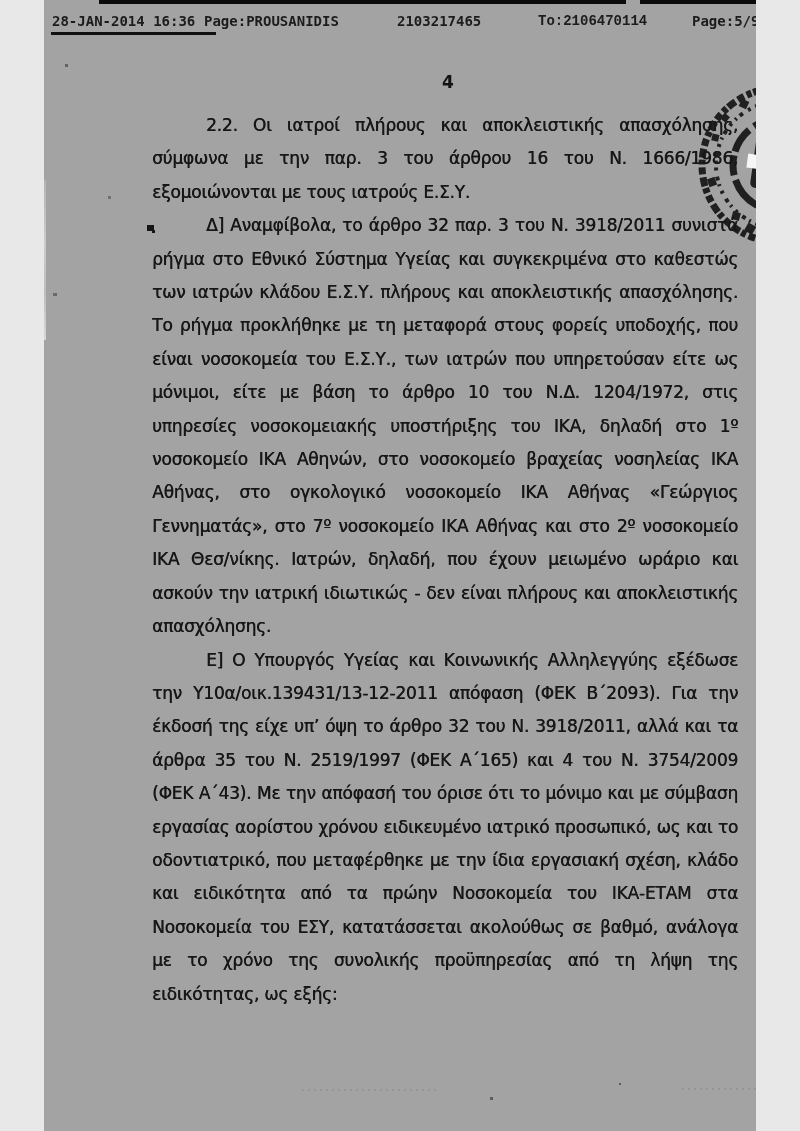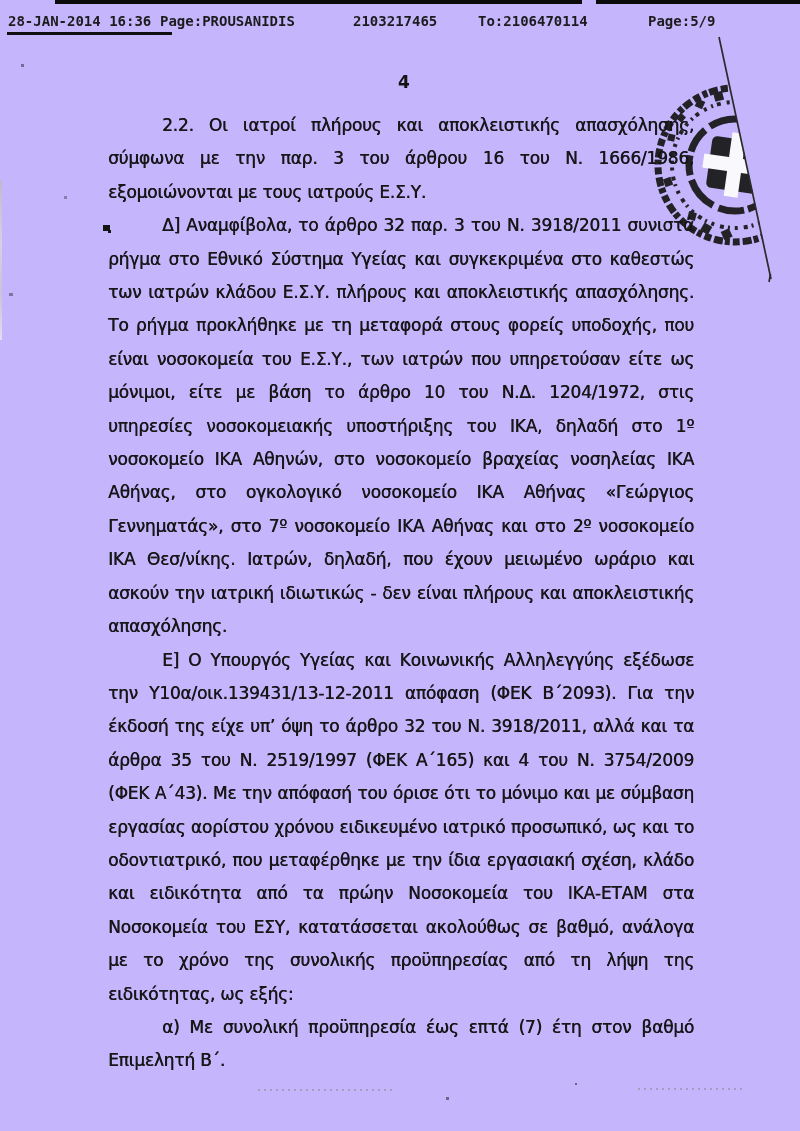--- a/index.html
+++ b/index.html
@@ -1,35 +1,35 @@
 <!DOCTYPE html>
 <html><head>
 <meta charset="utf-8">
 <style>
   html,body{margin:0;padding:0;background:#e8e8e8;}
   .page{
-    position:relative;width:800px;height:1131px;margin:0 auto;
-    background:#c4b5fd;overflow:hidden;
+    position:relative;width:712px;height:1131px;margin:0 auto;
+    background:#a3a3a3;overflow:hidden;
     font-family:"DejaVu Sans","Liberation Sans",sans-serif;color:#161616;
   }
   
   .scanbar{position:absolute;top:0;height:4px;background:#0b0b0b;}
   .scanbar.seg1{left:55px;width:527px;}
   .scanbar.seg2{left:596px;width:204px;}
   
   .fax-header{
     position:absolute;top:13px;left:0;width:100%;height:22px;
     font-family:"DejaVu Sans Mono","Liberation Mono",monospace;
     font-size:14px;font-weight:bold;color:#1c1c1c;white-space:nowrap;
   }
   .fax-header span{position:absolute;top:0;}
   .hdr-datetime{left:8px;}
   .hdr-from{left:160px;}
   .hdr-number{left:353px;}
-  .hdr-to{left:478px;}
+  .hdr-to{left:494px;font-family:Liberation Mono, monospace;}
   .hdr-page{left:648px;}
   .date-underline{position:absolute;left:7px;top:32px;width:165px;height:3px;background:#101010;}
   
   .pageno{position:absolute;left:398px;top:72px;font-size:17px;font-weight:bold;color:#131313;}
   
   .doc-body{
     position:absolute;left:108px;top:109px;width:586px;
     font-size:17px;line-height:33.4px;letter-spacing:-0.2px;
     text-align:justify;color:#171717;
     text-shadow:0.45px 0 0 currentColor;
@@ -70,21 +70,20 @@
     <span class="hdr-page">Page:5/9</span>
   </div>
   <div class="date-underline"></div>
 
   <div class="pageno">4</div>
 
   <main class="doc-body">
     <p>2.2. Οι ιατροί πλήρους και αποκλειστικής απασχόλησης, σύμφωνα με την παρ. 3 του άρθρου 16 του Ν. 1666/1986, εξομοιώνονται με τους ιατρούς Ε.Σ.Υ.</p>
     <p>Δ] Αναμφίβολα, το άρθρο 32 παρ. 3 του Ν. 3918/2011 συνιστά ρήγμα στο Εθνικό Σύστημα Υγείας και συγκεκριμένα στο καθεστώς των ιατρών κλάδου Ε.Σ.Υ. πλήρους και αποκλειστικής απασχόλησης. Το ρήγμα προκλήθηκε με τη μεταφορά στους φορείς υποδοχής, που είναι νοσοκομεία του Ε.Σ.Υ., των ιατρών που υπηρετούσαν είτε ως μόνιμοι, είτε με βάση το άρθρο 10 του Ν.Δ. 1204/1972, στις υπηρεσίες νοσοκομειακής υποστήριξης του ΙΚΑ, δηλαδή στο 1º νοσοκομείο ΙΚΑ Αθηνών, στο νοσοκομείο βραχείας νοσηλείας ΙΚΑ Αθήνας, στο ογκολογικό νοσοκομείο ΙΚΑ Αθήνας «Γεώργιος Γεννηματάς», στο 7º νοσοκομείο ΙΚΑ Αθήνας και στο 2º νοσοκομείο ΙΚΑ Θεσ/νίκης. Ιατρών, δηλαδή, που έχουν μειωμένο ωράριο και ασκούν την ιατρική ιδιωτικώς - δεν είναι πλήρους και αποκλειστικής απασχόλησης.</p>
     <p>Ε] Ο Υπουργός Υγείας και Κοινωνικής Αλληλεγγύης εξέδωσε την Υ10α/οικ.139431/13-12-2011 απόφαση (ΦΕΚ Β΄2093). Για την έκδοσή της είχε υπ’ όψη το άρθρο 32 του Ν. 3918/2011, αλλά και τα άρθρα 35 του Ν. 2519/1997 (ΦΕΚ Α΄165) και 4 του Ν. 3754/2009 (ΦΕΚ Α΄43). Με την απόφασή του όρισε ότι το μόνιμο και με σύμβαση εργασίας αορίστου χρόνου ειδικευμένο ιατρικό προσωπικό, ως και το οδοντιατρικό, που μεταφέρθηκε με την ίδια εργασιακή σχέση, κλάδο και ειδικότητα από τα πρώην Νοσοκομεία του ΙΚΑ-ΕΤΑΜ στα Νοσοκομεία του ΕΣΥ, κατατάσσεται ακολούθως σε βαθμό, ανάλογα με το χρόνο της συνολικής προϋπηρεσίας από τη λήψη της ειδικότητας, ως εξής:</p>
-    <p>α) Με συνολική προϋπηρεσία έως επτά (7) έτη στον βαθμό Επιμελητή Β΄.</p>
   </main>
 
   <div class="stamp-wrap">
     <svg width="180" height="175" viewBox="0 0 180 175">
       <g stroke="#171717" fill="none">
         <circle cx="91" cy="87" r="77" stroke-width="7" stroke-dasharray="7 3 5 2 9 3"></circle>
         <circle cx="91" cy="87" r="63" stroke-width="4" stroke-dasharray="3 5 2 4 4 6"></circle>
         <circle cx="91" cy="87" r="46" stroke-width="7" stroke-dasharray="34 5 20 4 26 6"></circle>
       </g>
       <g transform="rotate(8 91 87)">

